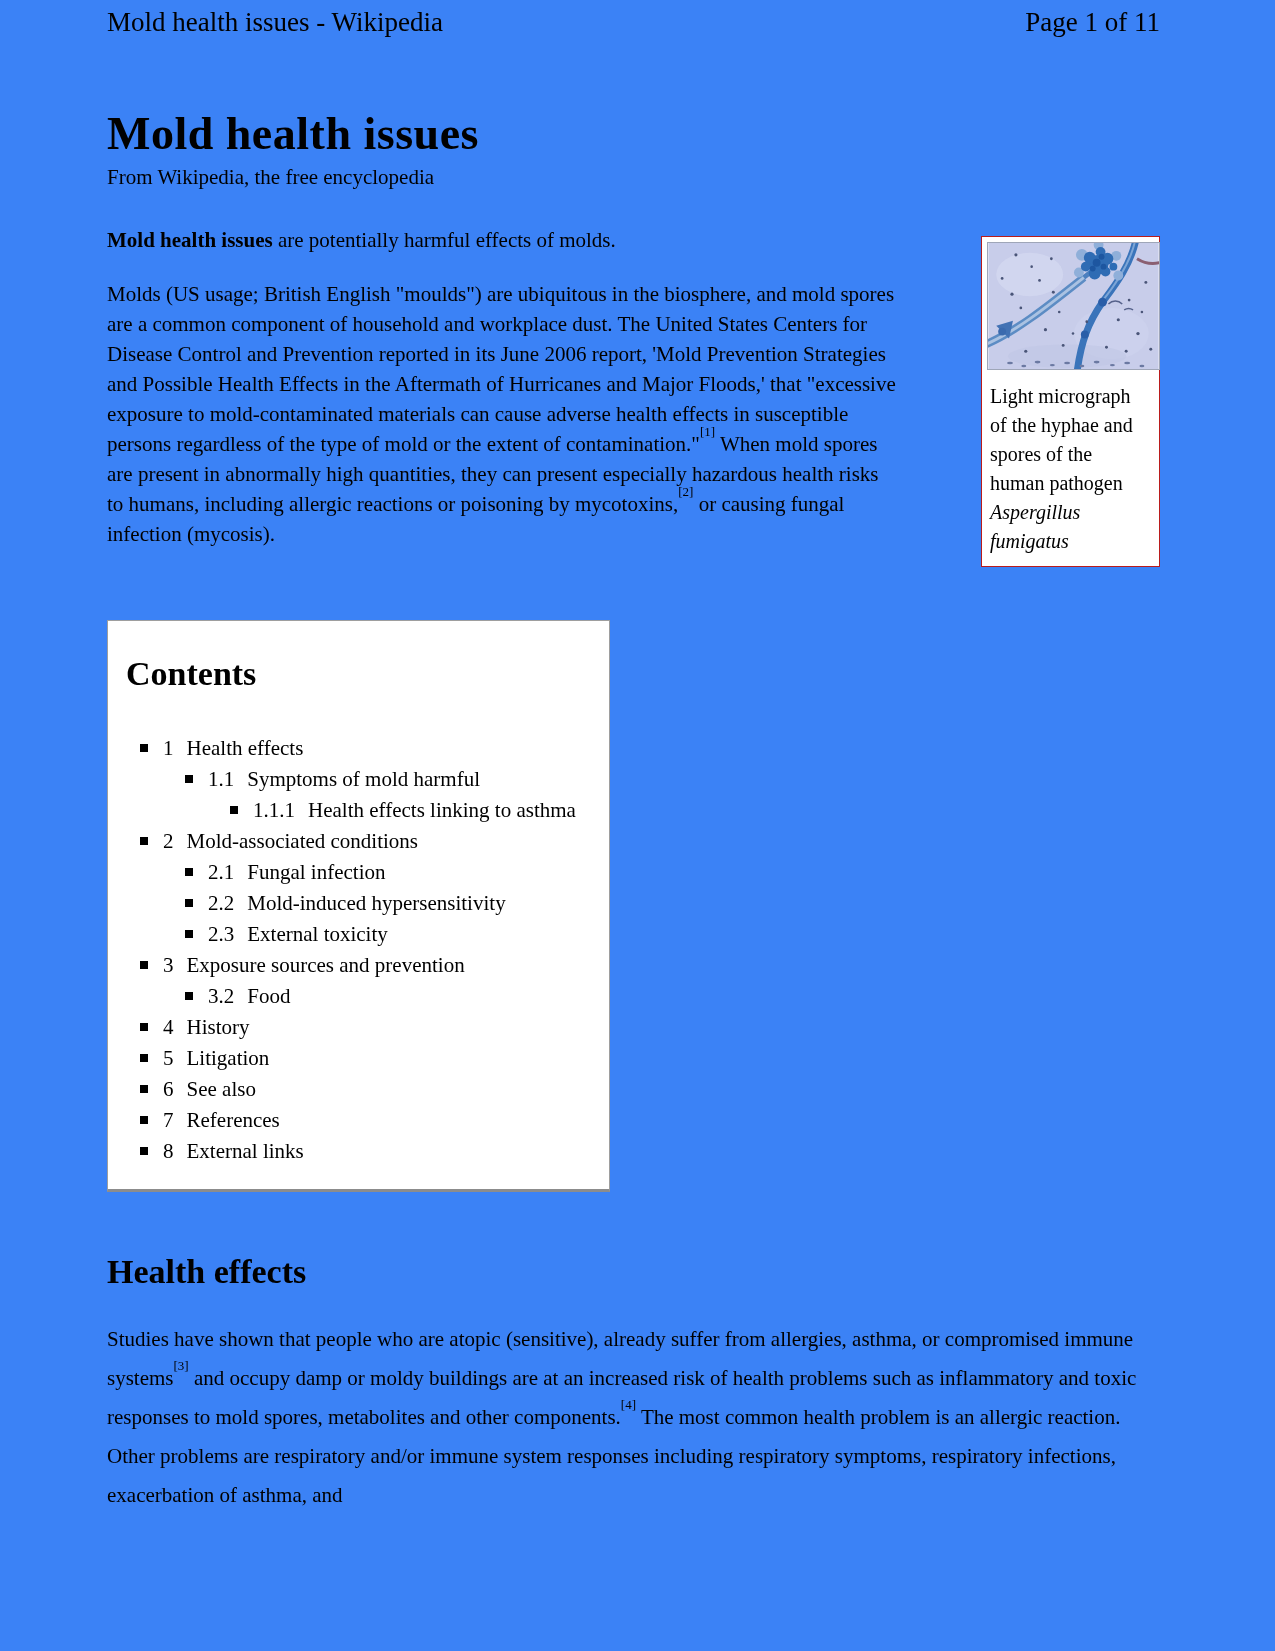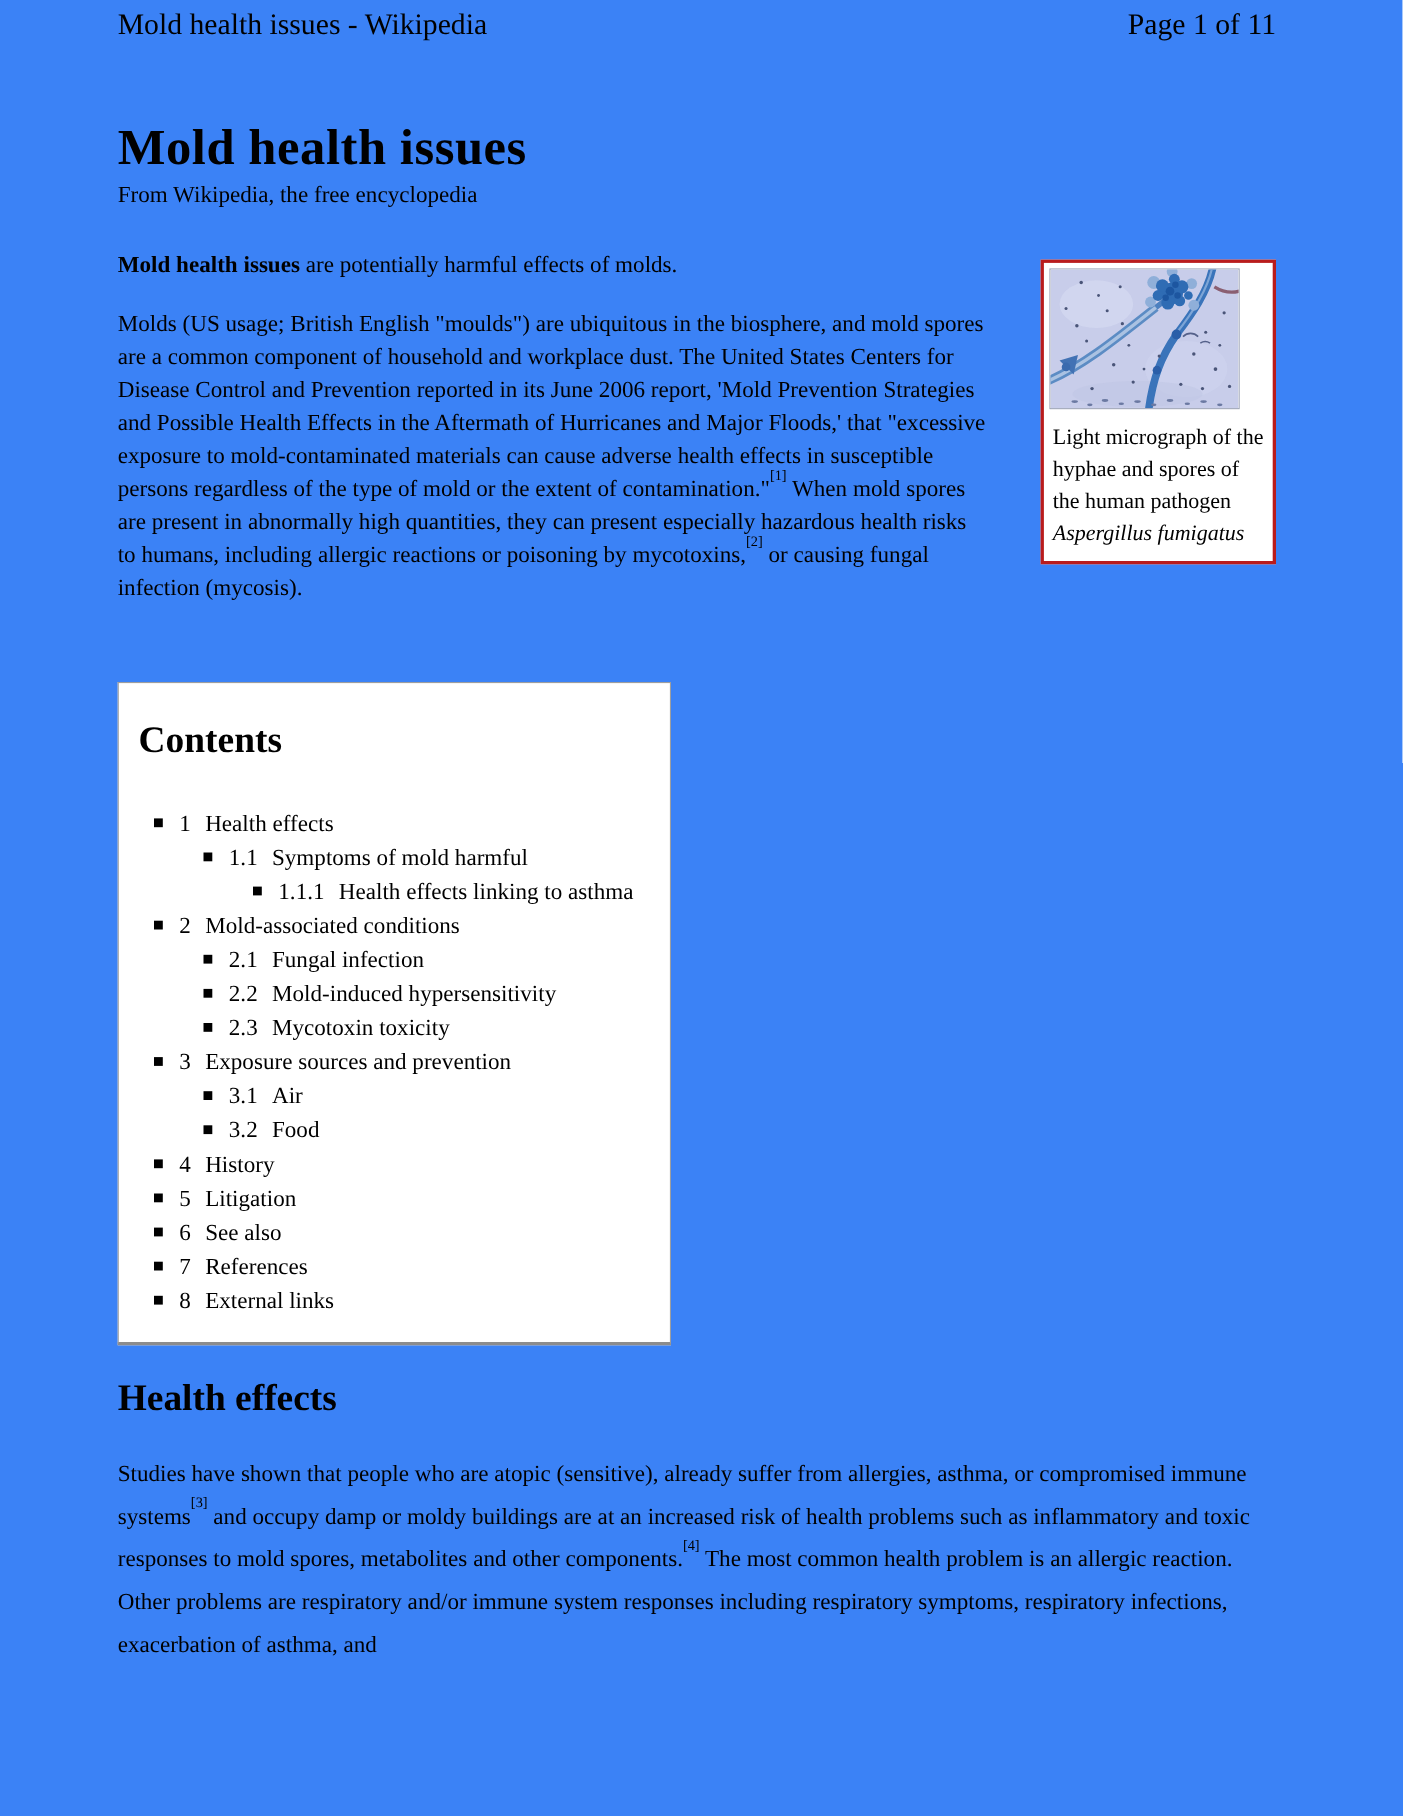--- a/index.html
+++ b/index.html
@@ -19,22 +19,22 @@
   .intro-row {
     position:absolute; top:226px; left:107px; width:1053px;
     display:flex; justify-content:space-between; align-items:flex-start;
   }
   .intro-text { width:792px; font-size:21px; }
   .lead-para { margin:0 0 24px 0; line-height:29px; }
   .body-para { margin:0; line-height:30px; }
   sup.ref { font-size:0.62em; position:relative; top:-0.55em; line-height:0; }
 
   .thumb {
-    box-sizing:border-box; width:214px; margin:10px 0 0 0; padding:5px 5px 10px 5px;
-    border:3px solid #b91c1c; background:#fff;
+    box-sizing:border-box; width:179px; margin:10px 0 0 0; padding:5px 5px 10px 5px;
+    border:1px solid #b91c1c; background:#fff;
   }
   .thumb svg { display:block; width:173px; height:128px; border:1px solid #9fa6b8; box-sizing:border-box; }
   .thumb figcaption { padding:12px 3px 0 3px; font-size:20px; line-height:29px; }
 
   .toc-box {
     position:absolute; top:620px; left:107px; box-sizing:border-box; width:503px;
     border:1px solid #9e9e9e; border-bottom:3px solid #8c8c8c; background:#fff;
     padding:34px 14px 22px 14px;
   }
   .toc-title { font-size:34px; font-weight:bold; margin:0 0 40px 4px; }
@@ -171,23 +171,22 @@
 
   <div class="toc-box">
     <div class="toc-title">Contents</div>
     <ul class="toc-list">
         <li class="lvl1"><span class="sq"></span><span class="toc-num">1</span><span class="toc-label">Health effects</span></li>
         <li class="lvl2"><span class="sq"></span><span class="toc-num">1.1</span><span class="toc-label">Symptoms of mold harmful</span></li>
         <li class="lvl3"><span class="sq"></span><span class="toc-num">1.1.1</span><span class="toc-label">Health effects linking to asthma</span></li>
         <li class="lvl1"><span class="sq"></span><span class="toc-num">2</span><span class="toc-label">Mold-associated conditions</span></li>
         <li class="lvl2"><span class="sq"></span><span class="toc-num">2.1</span><span class="toc-label">Fungal infection</span></li>
         <li class="lvl2"><span class="sq"></span><span class="toc-num">2.2</span><span class="toc-label">Mold-induced hypersensitivity</span></li>
-        <li class="lvl2"><span class="sq"></span><span class="toc-num">2.3</span><span class="toc-label">Mycotoxin toxicity</span></li>
+        <li class="lvl2"><span class="sq"></span><span class="toc-num">2.3</span><span class="toc-label">External toxicity</span></li>
         <li class="lvl1"><span class="sq"></span><span class="toc-num">3</span><span class="toc-label">Exposure sources and prevention</span></li>
-        <li class="lvl2"><span class="sq"></span><span class="toc-num">3.1</span><span class="toc-label">Air</span></li>
         <li class="lvl2"><span class="sq"></span><span class="toc-num">3.2</span><span class="toc-label">Food</span></li>
         <li class="lvl1"><span class="sq"></span><span class="toc-num">4</span><span class="toc-label">History</span></li>
         <li class="lvl1"><span class="sq"></span><span class="toc-num">5</span><span class="toc-label">Litigation</span></li>
         <li class="lvl1"><span class="sq"></span><span class="toc-num">6</span><span class="toc-label">See also</span></li>
         <li class="lvl1"><span class="sq"></span><span class="toc-num">7</span><span class="toc-label">References</span></li>
         <li class="lvl1"><span class="sq"></span><span class="toc-num">8</span><span class="toc-label">External links</span></li>
       </ul>
   </div>
 
   <h2 class="section-heading">Health effects</h2>

